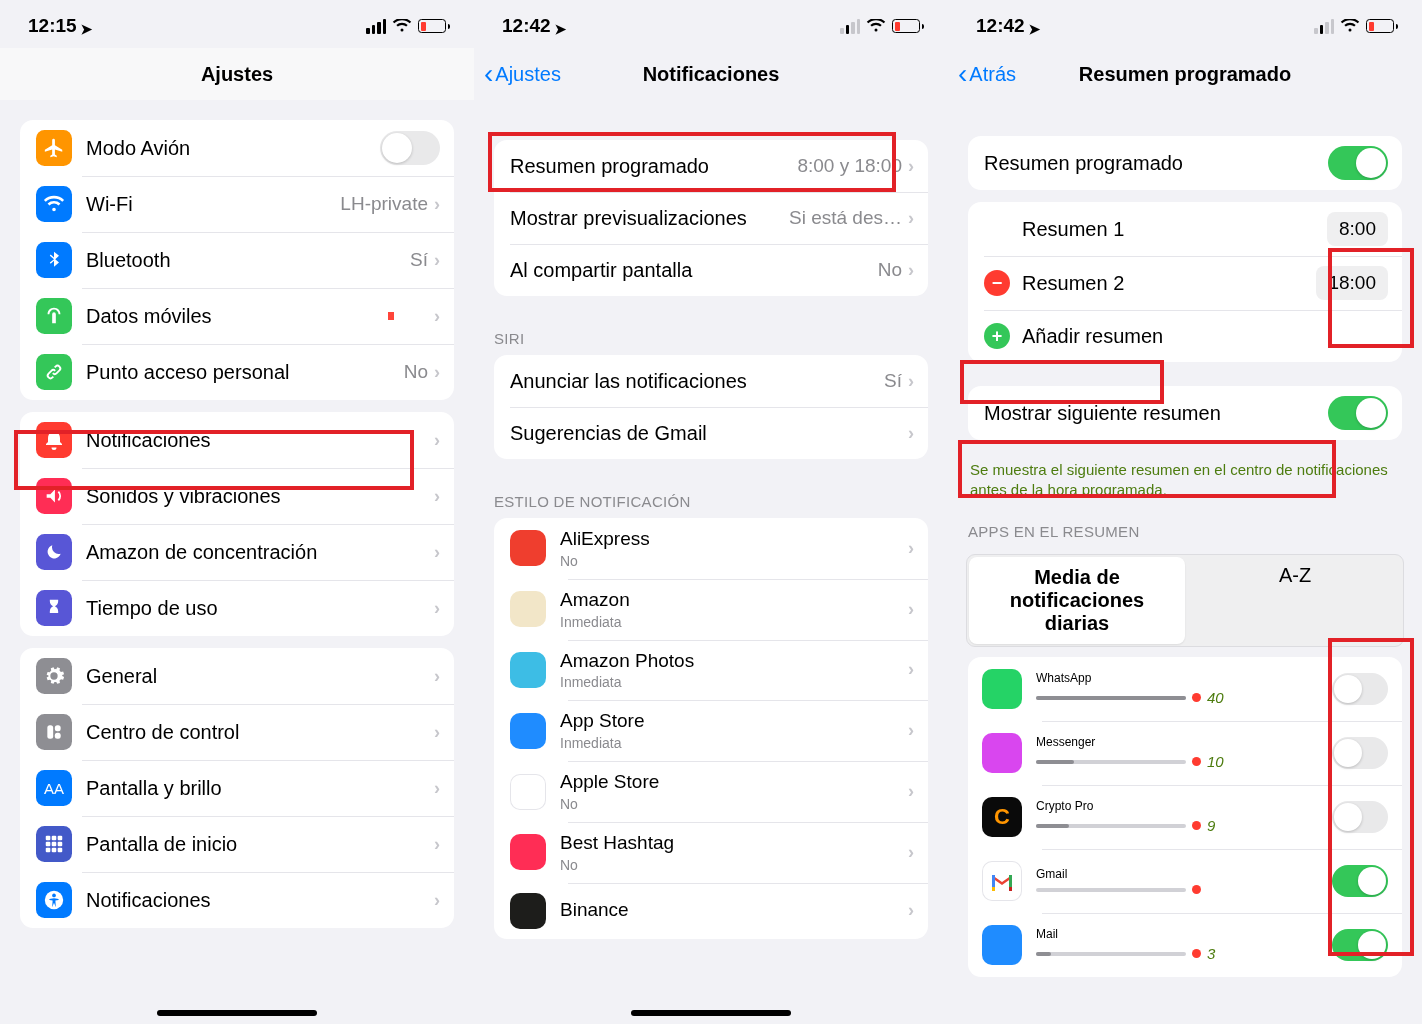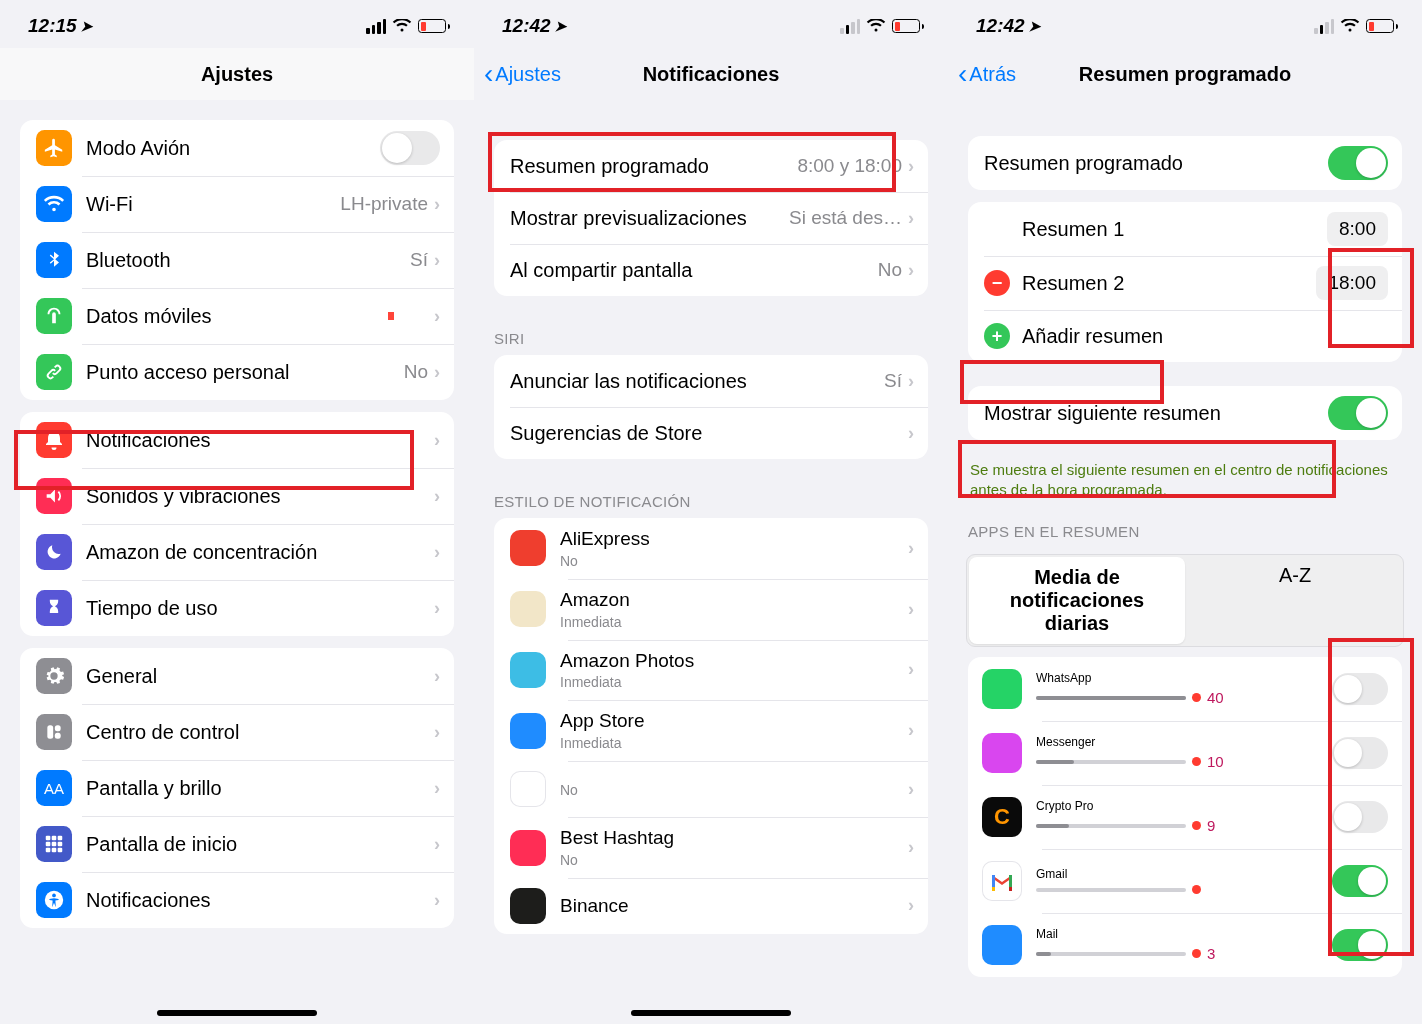--- a/index.html
+++ b/index.html
@@ -1,19 +1,19 @@
 <!DOCTYPE html>
 <html><head>
 <meta charset="utf-8">
 <style>
   * { box-sizing: border-box; margin: 0; padding: 0; -webkit-font-smoothing: antialiased; }
   body { font-family: -apple-system, "SF Pro Text", "Helvetica Neue", Arial, sans-serif; background: #fff; display: flex; width: 1422px; height: 1024px; overflow: hidden; }
   .phone { width: 474px; height: 1024px; background: #f2f2f6; display: flex; flex-direction: column; position: relative; overflow: hidden; }
   .status-bar { display: flex; justify-content: space-between; align-items: center; padding: 12px 24px 8px 28px; font-weight: 600; font-size: 19px; height: 48px; }
-  .status-left { display: flex; align-items: center; gap: 4px; font-style: italic; }
+  .status-left { display: flex; align-items: flex-end; gap: 4px; }
   .loc-arrow { font-size: 14px; transform: rotate(0deg); }
   .status-right { display: flex; align-items: center; gap: 6px; }
   .signal { display: inline-flex; align-items: flex-end; gap: 2px; }
   .signal i { width: 3.5px; background: #000; border-radius: 1px; }
   .signal i.dim { background: #c7c7cc; }
   .signal i:nth-child(1){height:6px}.signal i:nth-child(2){height:9px}.signal i:nth-child(3){height:12px}.signal i:nth-child(4){height:15px}
   .wifi-icon svg { display:block; }
   .battery { display: inline-flex; align-items: center; }
   .battery .shell { width: 28px; height: 14px; border: 1.5px solid #000; border-radius: 3.5px; position: relative; }
   .battery .fill { position: absolute; left: 1.5px; top: 1.5px; bottom: 1.5px; width: 5px; background: #ff3b30; border-radius: 1px; }
@@ -55,21 +55,21 @@
   .seg > div.sel { background: #fff; font-weight: 600; border-radius: 8px; margin: 2px; box-shadow: 0 1px 2px rgba(0,0,0,.08); }
   .app-row { display:flex; align-items:center; padding: 12px 14px; position:relative; }
   .app-row + .app-row::before { content:""; position:absolute; top:0; left:74px; right:0; height:1px; background:#e5e5ea; }
   .app-icon { width:40px; height:40px; border-radius:10px; margin-right:14px; flex-shrink:0; display:flex; align-items:center; justify-content:center; }
   .app-body { flex:1; min-width:0; }
   .app-name { font-size:12px; color:#000; }
   .app-bar { display:flex; align-items:center; gap:6px; margin-top:4px; }
   .app-bar .track { height:4px; background:#d1d1d6; border-radius:2px; position:relative; flex:0 0 150px; }
   .app-bar .fill { position:absolute; left:0; top:0; bottom:0; background:#8e8e93; border-radius:2px; }
   .app-bar .dot { width:9px; height:9px; border-radius:50%; background:#ff3b30; flex-shrink:0; }
-  .app-bar .cnt { font-size:15px; color:#be185d; }
+  .app-bar .cnt { font-size:15px; color:#4d7c0f;font-style:italic; }
   .red-dot { width:6px; height:8px; background:#ff453a; position:absolute; }
   .app-lines { display:flex; flex-direction:column; flex:1; }
 </style>
 </head>
 <body>
 
 <div class="phone p1">
   <div class="status-bar">
     <div class="status-left">
       <span>12:15</span>
@@ -306,21 +306,21 @@
         </div>
       </div>
     <div class="section-header">SIRI</div>
     <div class="list" id="p2g2" style="margin-top:0">
         <div class="row no-icon">
           <span class="label">Anunciar las notificaciones</span>
           <span class="value">Sí</span>
           <span class="chev-r">›</span>
         </div>
         <div class="row no-icon">
-          <span class="label">Sugerencias de Store</span>
+          <span class="label">Sugerencias de Gmail</span>
           <span class="chev-r">›</span>
         </div>
       </div>
     <div class="section-header">ESTILO DE NOTIFICACIÓN</div>
     <div class="list" id="p2apps" style="margin-top:0">
         <div class="row app">
           <span class="icon-box" style="background:#ef3e2e;border-radius:10px"></span>
       <div class="app-lines">
             <span class="label">AliExpress</span>
       <span class="sub">No</span>
@@ -347,20 +347,21 @@
           <span class="icon-box" style="background:#1f8cff;border-radius:10px"></span>
       <div class="app-lines">
             <span class="label">App Store</span>
       <span class="sub">Inmediata</span>
           </div>
       <span class="chev-r">›</span>
         </div>
         <div class="row app">
           <span class="icon-box" style="background:#ffffff;box-shadow:inset 0 0 0 1px #e5e5ea;border-radius:10px"></span>
       <div class="app-lines">
+            <span class="label">Apple Store</span>
       <span class="sub">No</span>
           </div>
       <span class="chev-r">›</span>
         </div>
         <div class="row app">
           <span class="icon-box" style="background:#ff2d55;border-radius:10px"></span>
       <div class="app-lines">
             <span class="label">Best Hashtag</span>
       <span class="sub">No</span>
           </div>

